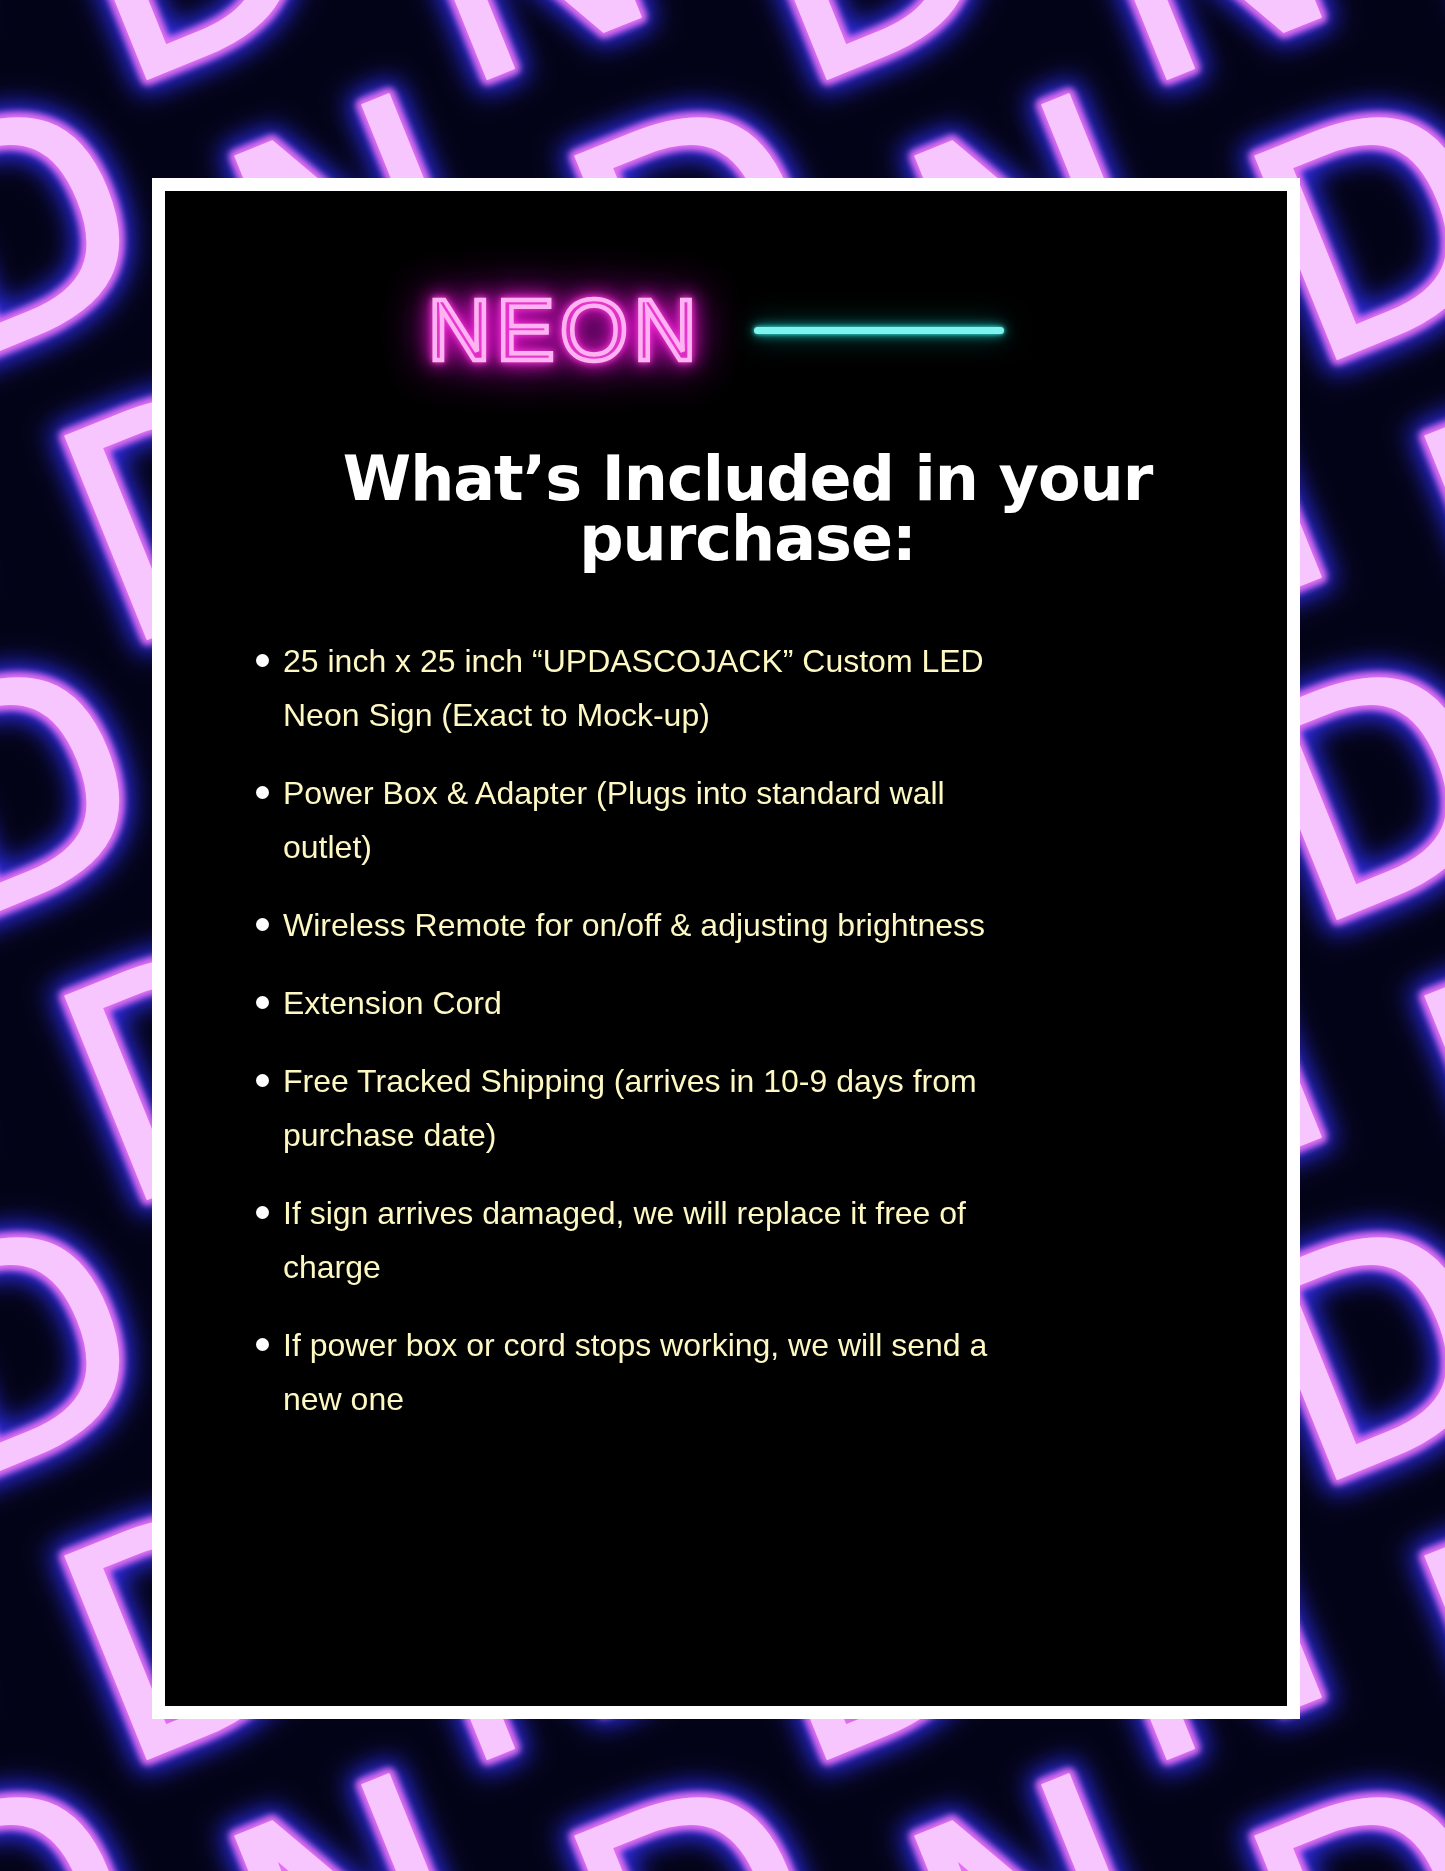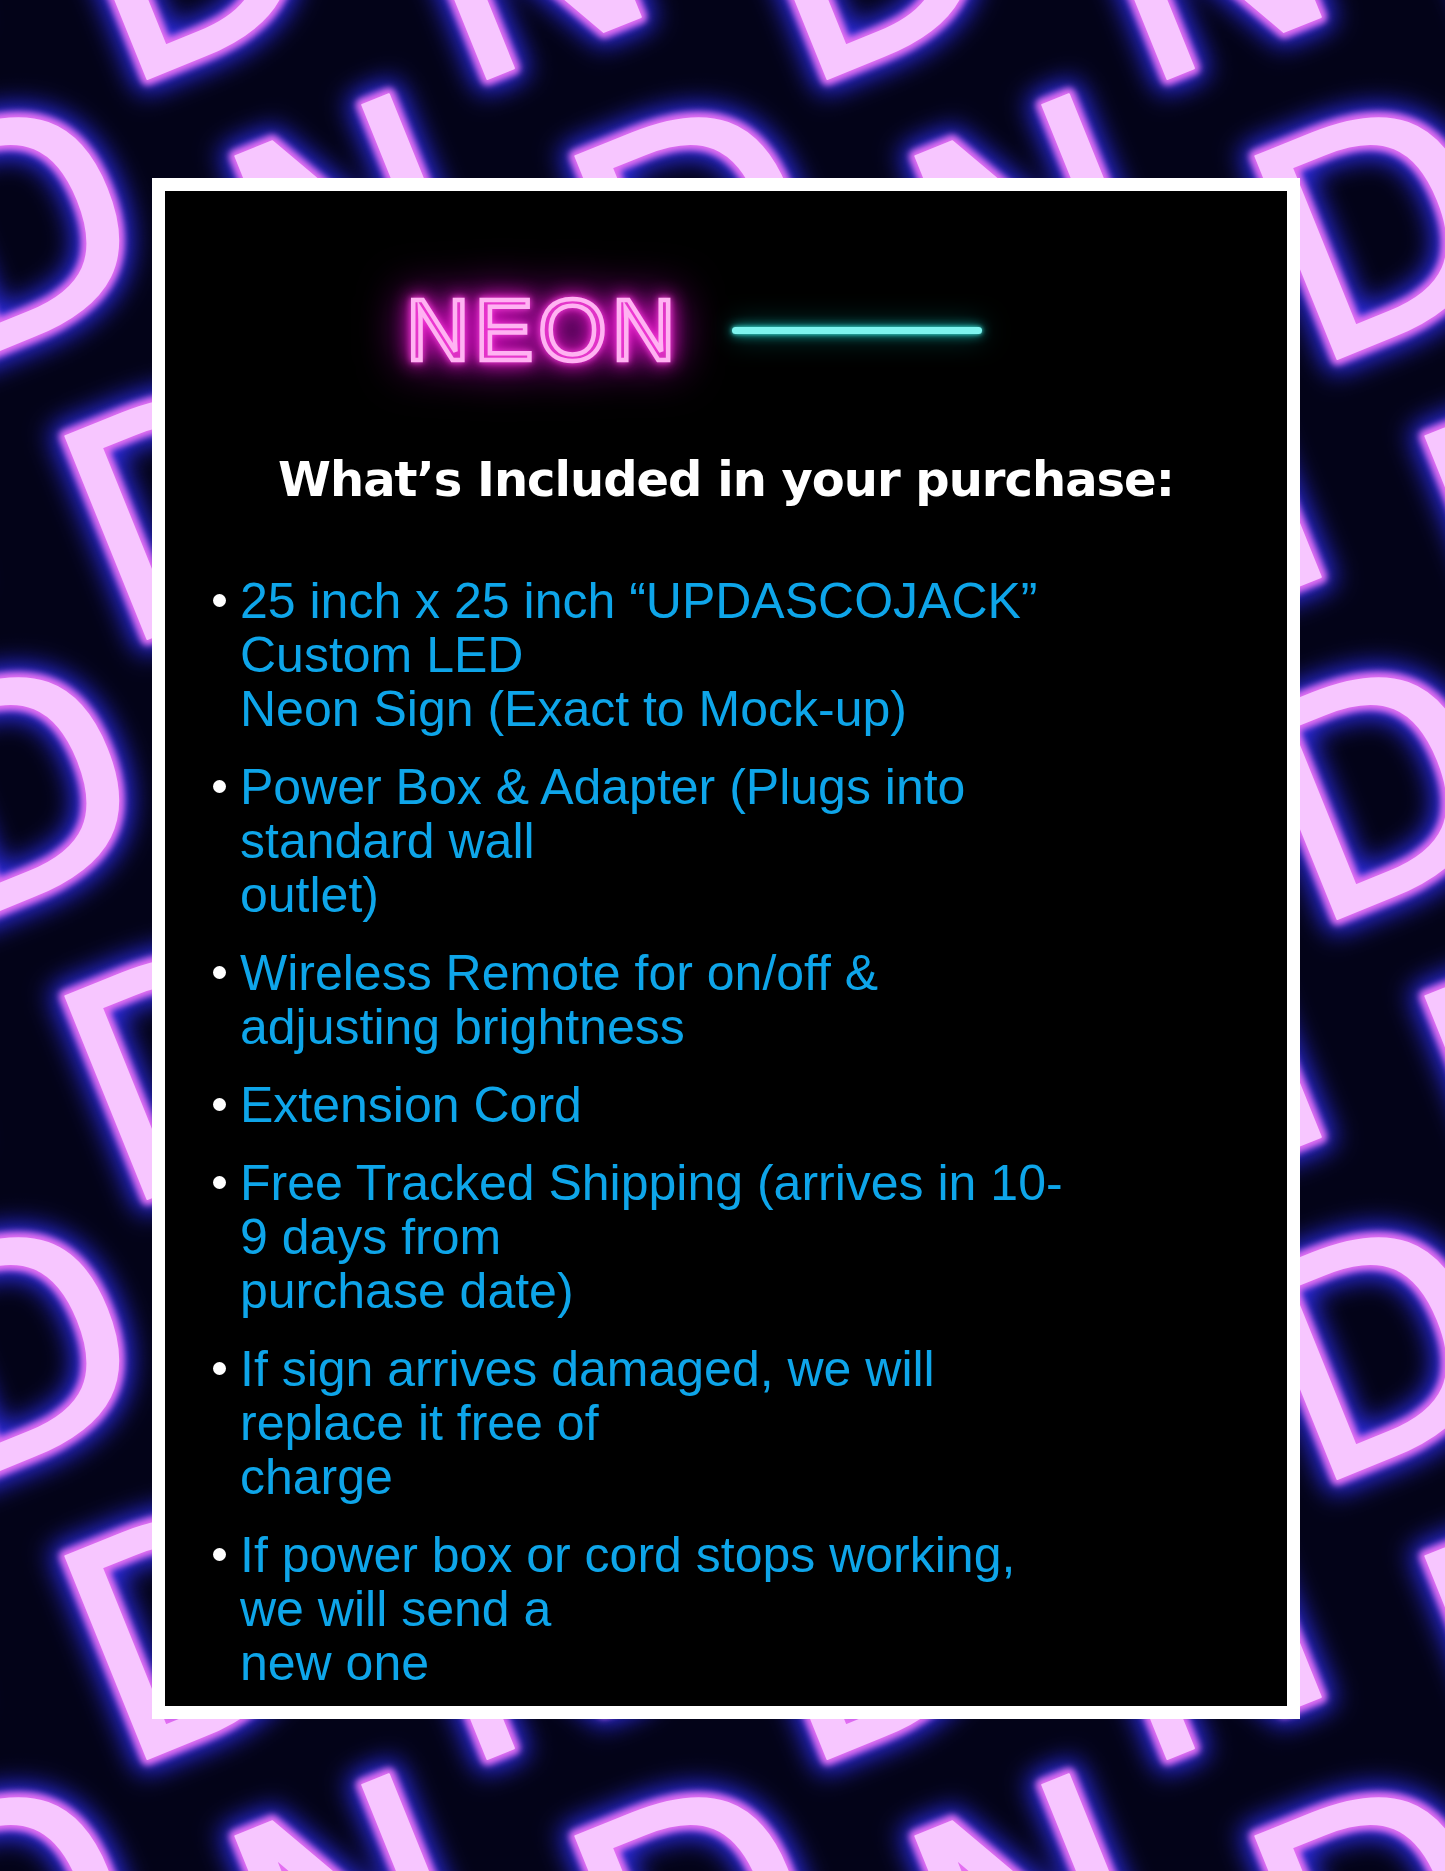--- a/index.html
+++ b/index.html
@@ -22,20 +22,21 @@
   .bgl-mid {fill:#e46ff2;stroke:#e46ff2;stroke-width:13px;filter:blur(3px);}
   .bgl-core{fill:#f7c6ff;stroke:#f7c6ff;stroke-width:2px;}
 
   
   .card{
     position:absolute;left:152px;top:178px;
     width:1148px;height:1541px;
     box-sizing:border-box;
     background:#000;
     border:13px solid #ffffff;
+    padding-left:43px;
   }
   .card-content{
     box-sizing:border-box;
     width:100%;height:100%;
     padding-top:95px;
   }
 
   
   .logo{width:640px;margin:0 auto;}
   .logo-row{display:flex;align-items:center;}
@@ -56,39 +57,39 @@
   }
   .teal-line-top{width:250px;margin-left:52px;}
   .teal-line-bottom{width:170px;margin-right:24px;}
 
   
   .heading{
     margin-top:75px;
     text-align:center;
     font-family:"DejaVu Sans",sans-serif;
     font-weight:bold;
-    font-size:48px;line-height:60px;
+    font-size:62px;line-height:60px;
     letter-spacing:-1px;
     color:#ffffff;
   }
 
   
   ul.includes{
     list-style:none;
     margin:65px 0 0 42px;
     padding:0;
     width:880px;
   }
   ul.includes li{
     position:relative;
     padding-left:33px;
     margin-bottom:24px;
-    font-size:50px;line-height:54px;
+    font-size:32px;line-height:54px;
     font-weight:400;
-    color:#0ea5e9;
+    color:#fef9c3;
     white-space:pre-line;
     letter-spacing:0px;
   }
   ul.includes li::before{
     content:"";
     position:absolute;
     left:6px;top:20px;
     width:13px;height:13px;
     border-radius:50%;
     background:#ffffff;

